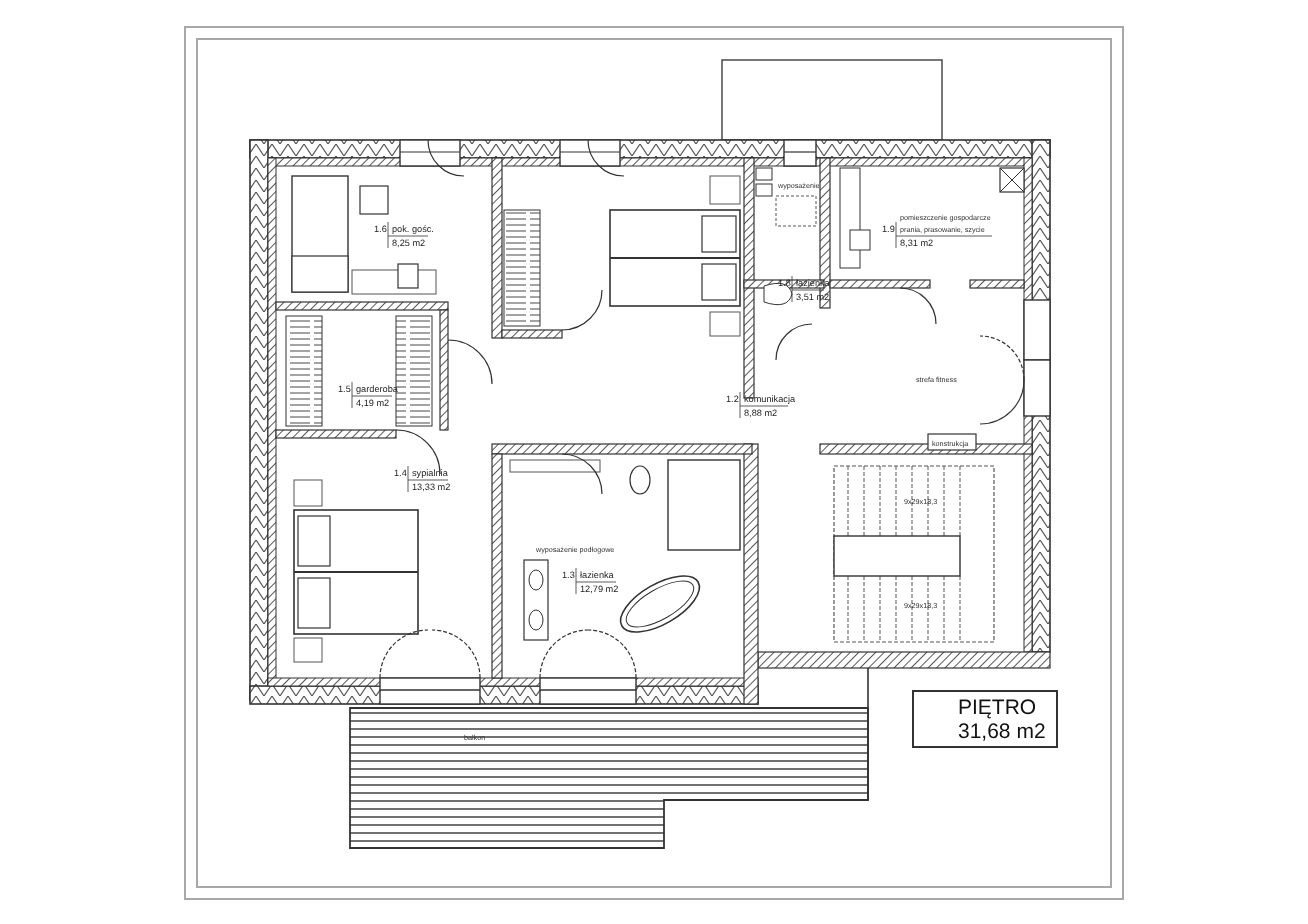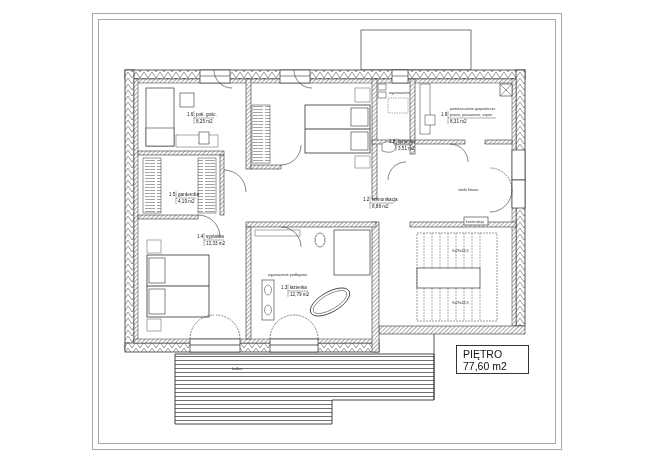--- a/index.html
+++ b/index.html
@@ -1,20 +1,20 @@
 <!DOCTYPE html>
 <html><head>
 <meta charset="utf-8">
 <style>
   html, body { margin:0; padding:0; background:#ffffff; }
   body { width:654px; height:462px; position:relative; overflow:hidden; font-family:"Liberation Sans", sans-serif; }
   #plan { position:absolute; left:0; top:0; width:654px; height:462px; }
   .lbl { font-family:"Liberation Sans", sans-serif; font-size:4.6px; fill:#222; }
   .lbl-sm { font-family:"Liberation Sans", sans-serif; font-size:3.6px; fill:#333; }
-  .title-box { position:absolute; left:456px; top:345px; width:73px; height:29px; border:1px solid #333; background:#fff; box-sizing:border-box; padding:2px 0 0 6px; }
+  .title-box { position:absolute; left:456px; top:345px; width:73px; height:29px; border:1px solid #333; background:#fff; box-sizing:border-box; padding:2px 0 0 22px; }
   .title-box div { font-size:10.5px; line-height:12px; color:#111; font-family:"Liberation Sans", sans-serif; }
 </style>
 </head>
 <body>
 
 <svg id="plan" viewBox="0 0 654 462" xmlns="http://www.w3.org/2000/svg">
   <defs>
     <pattern id="hatch" patternUnits="userSpaceOnUse" width="3" height="3" patternTransform="rotate(45)">
       <rect width="3" height="3" fill="#fff"></rect>
       <line x1="0" y1="0" x2="0" y2="3" stroke="#444" stroke-width="0.9"></line>
@@ -253,14 +253,14 @@
     <path d="M240 339 A24 24 0 0 0 216 315" stroke-dasharray="2 1"></path>
     <path d="M270 339 A24 24 0 0 1 294 315" stroke-dasharray="2 1"></path>
     <path d="M318 339 A24 24 0 0 0 294 315" stroke-dasharray="2 1"></path>
     <path d="M214 70 A18 18 0 0 0 232 88"></path>
     <path d="M294 70 A18 18 0 0 0 312 88"></path>
   </g>
 </svg>
 
 <div class="title-box">
   <div>PIĘTRO</div>
-  <div>77,60 m2</div>
+  <div>31,68 m2</div>
 </div>
 
 </body></html>

